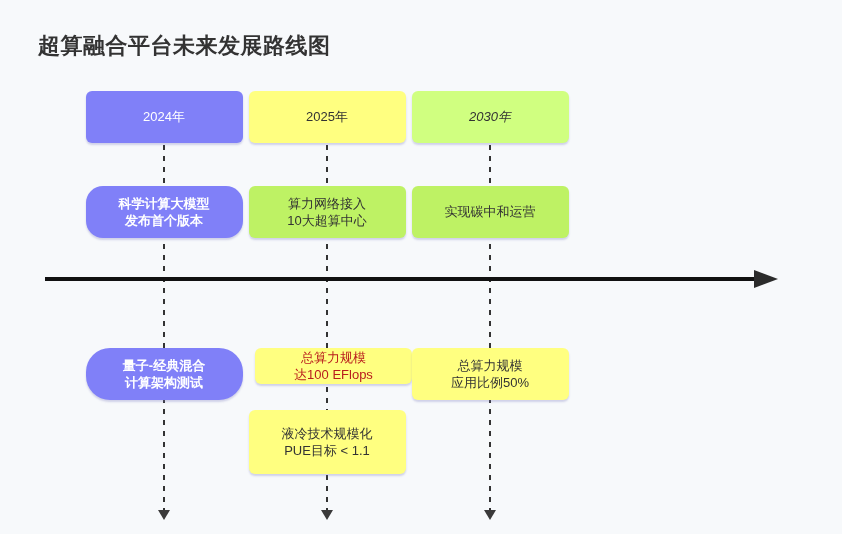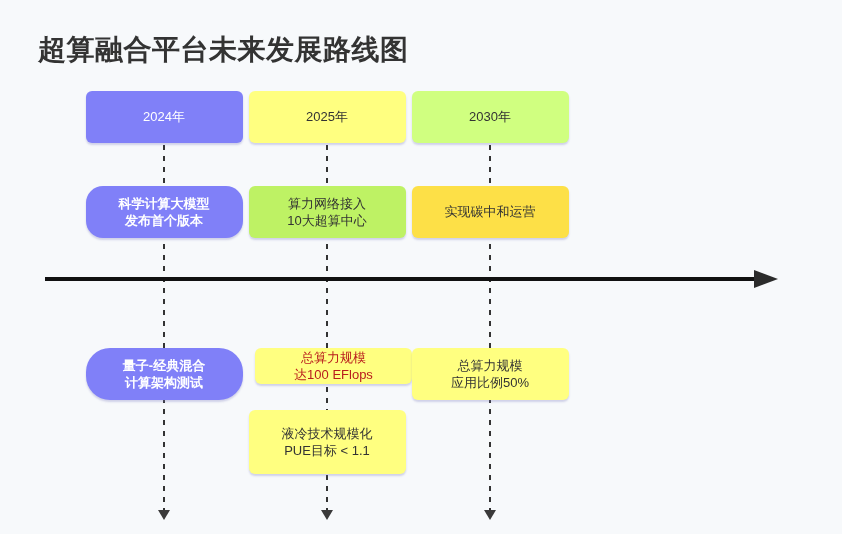--- a/index.html
+++ b/index.html
@@ -20,21 +20,21 @@
     left: 0; top: 0;
     width: 842px;
     height: 534px;
   }
 
   
   .page-title {
     position: absolute;
     left: 38px;
     top: 31px;
-    font-size: 28px;
+    font-size: 22px;
     font-weight: bold;
     color: #333333;
     letter-spacing: 0.5px;
     white-space: nowrap;
   }
 
   
   .guide-layer {
     position: absolute;
     left: 0; top: 0;
@@ -121,24 +121,24 @@
 10大超算中心</span>
       </div>
       <div class="node milestone-node" style="left: 255px; top: 348px; width: 157px; height: 36px; background: rgb(255, 255, 128); color: #b91c1c;">
         <span class="node-text">总算力规模
 达100 EFlops</span>
       </div>
       <div class="node milestone-node" style="left: 248.5px; top: 410px; width: 157px; height: 64px; background: rgb(255, 255, 128); color: rgb(51, 51, 51);">
         <span class="node-text">液冷技术规模化
 PUE目标 &lt; 1.1</span>
       </div>
-      <div class="node year-node" style="left: 411.5px; top: 91px; width: 157px; height: 52px; background: rgb(208, 255, 128); color: rgb(51, 51, 51);">
+      <div class="node year-node" style="left: 411.5px; top: 91px; width: 157px; height: 52px; background: rgb(208, 255, 128); color: rgb(51, 51, 51); font-style: italic;">
         <span class="node-text">2030年</span>
       </div>
-      <div class="node milestone-node" style="left: 411.5px; top: 186px; width: 157px; height: 52px; background: #fde047; color: rgb(51, 51, 51);">
+      <div class="node milestone-node" style="left: 411.5px; top: 186px; width: 157px; height: 52px; background: #bef264; color: rgb(51, 51, 51);">
         <span class="node-text">实现碳中和运营</span>
       </div>
       <div class="node milestone-node" style="left: 411.5px; top: 348px; width: 157px; height: 52px; background: rgb(255, 255, 128); color: rgb(51, 51, 51);">
         <span class="node-text">总算力规模
 应用比例50%</span>
       </div>
     </div>
 
 </div>
 

